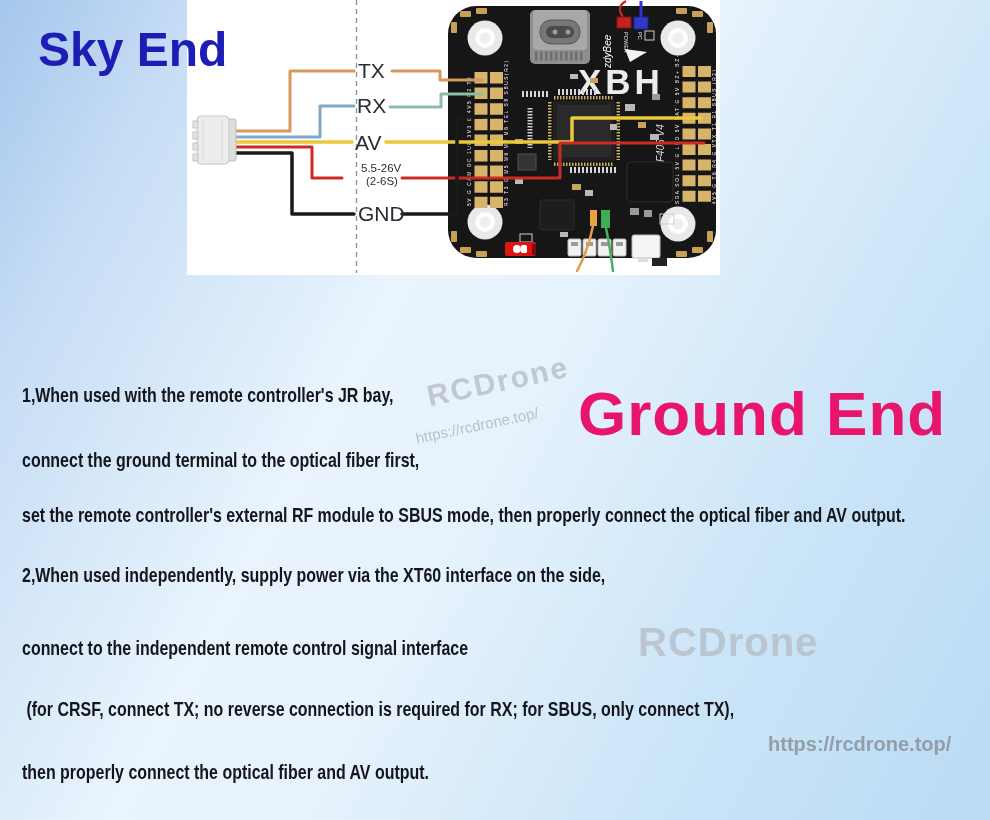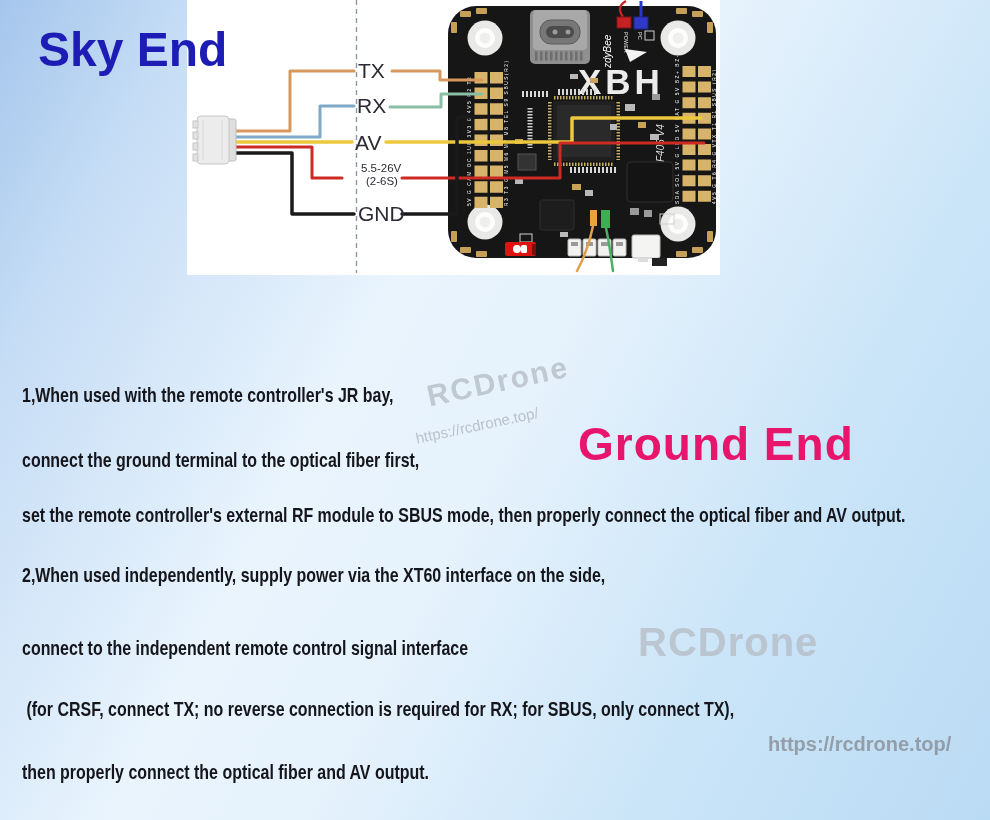--- a/index.html
+++ b/index.html
@@ -4,21 +4,21 @@
 <style>
   html,body{margin:0;padding:0;}
   body{
     width:990px;height:820px;overflow:hidden;position:relative;
     font-family:"Liberation Sans", sans-serif;
     background:linear-gradient(118deg,#a5c6ec 0%,#c6ddf5 14%,#e9f4fd 38%,#e6f2fc 52%,#cbe5f8 75%,#badbf4 100%);
   }
   .abs{position:absolute;}
   .panel{left:187px;top:0;width:533px;height:275px;background:#ffffff;}
   .sky-end{left:38px;top:22px;font-size:48px;font-weight:bold;color:#1d1db5;letter-spacing:0px;text-align:right;}
-  .ground-end{left:578px;top:417px;font-size:46px;font-weight:bold;color:#e8156d;letter-spacing:1px;}
+  .ground-end{left:578px;top:378px;font-size:62px;font-weight:bold;color:#e8156d;letter-spacing:1px;}
   .diagram-svg{left:0;top:0;}
   .instr{
     left:22px;font-size:21px;font-weight:bold;color:#15151c;
     white-space:pre;transform:scaleX(0.76);transform-origin:0 0;line-height:24px;
   }
   .wm{color:#a7adb6;}
   .wm-a{left:424px;top:380px;font-size:30px;font-weight:bold;opacity:.6;transform:rotate(-12deg);transform-origin:0 0;letter-spacing:2px;}
   .wm-a-url{left:414px;top:430px;font-size:15px;opacity:.7;transform:rotate(-12deg);transform-origin:0 0;}
   .wm-b{left:638px;top:620px;font-size:40px;font-weight:bold;color:#b5bbc3;opacity:.75;letter-spacing:1px;}
   .wm-c{left:768px;top:733px;font-size:20px;font-weight:bold;color:#8f97a1;opacity:.9;}

